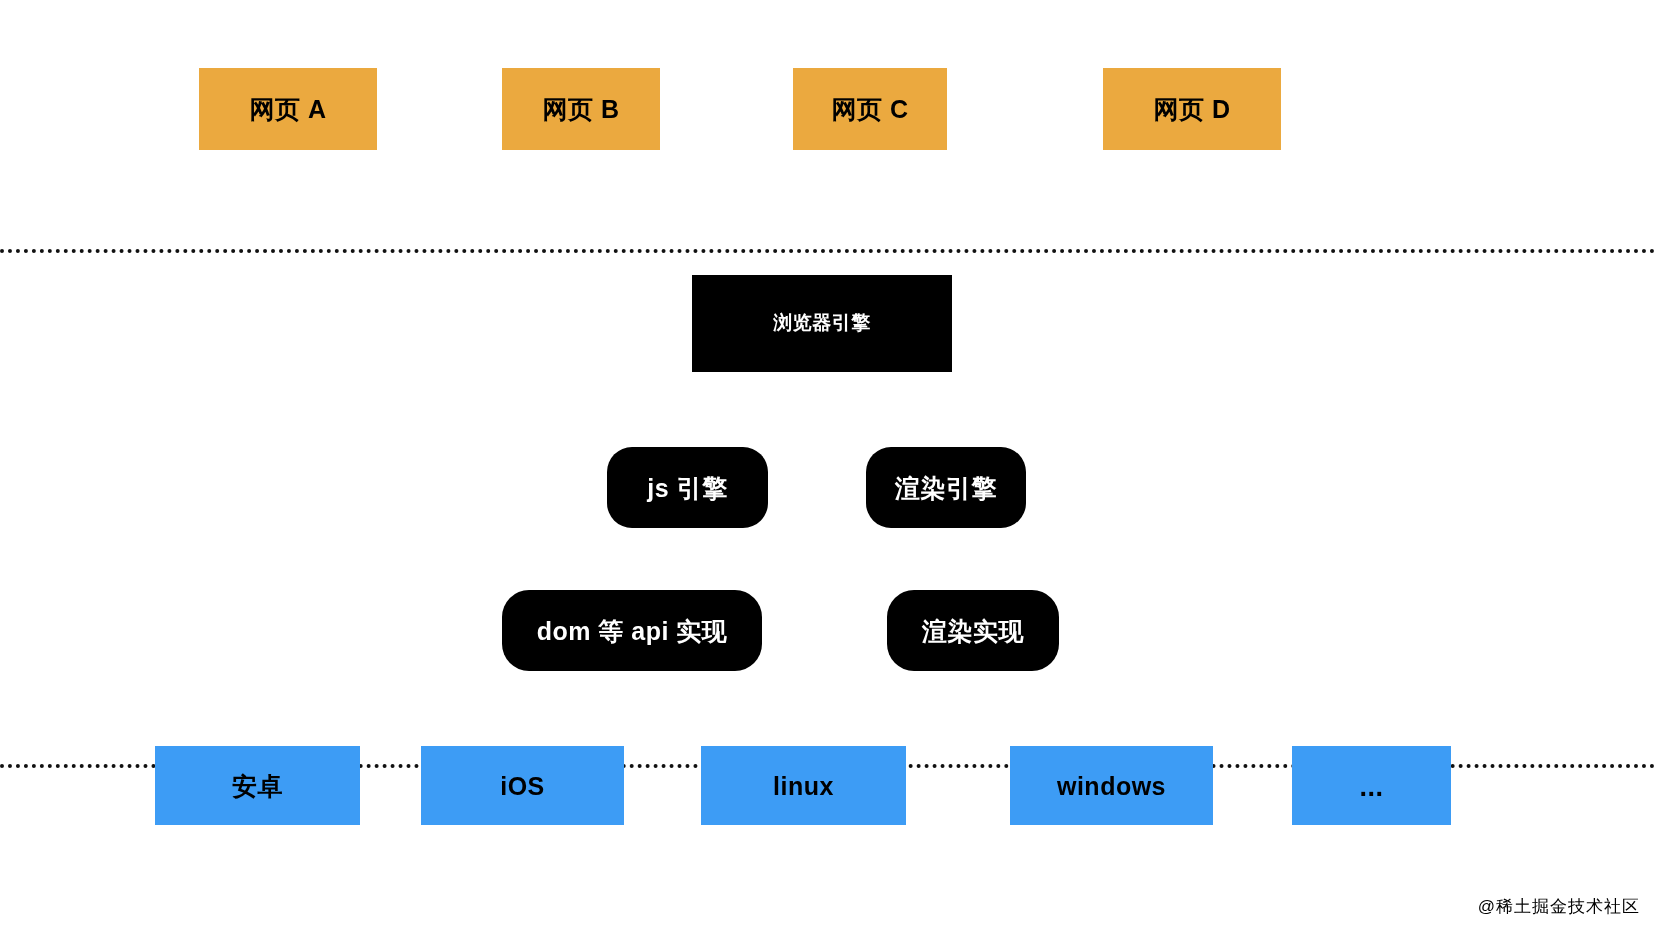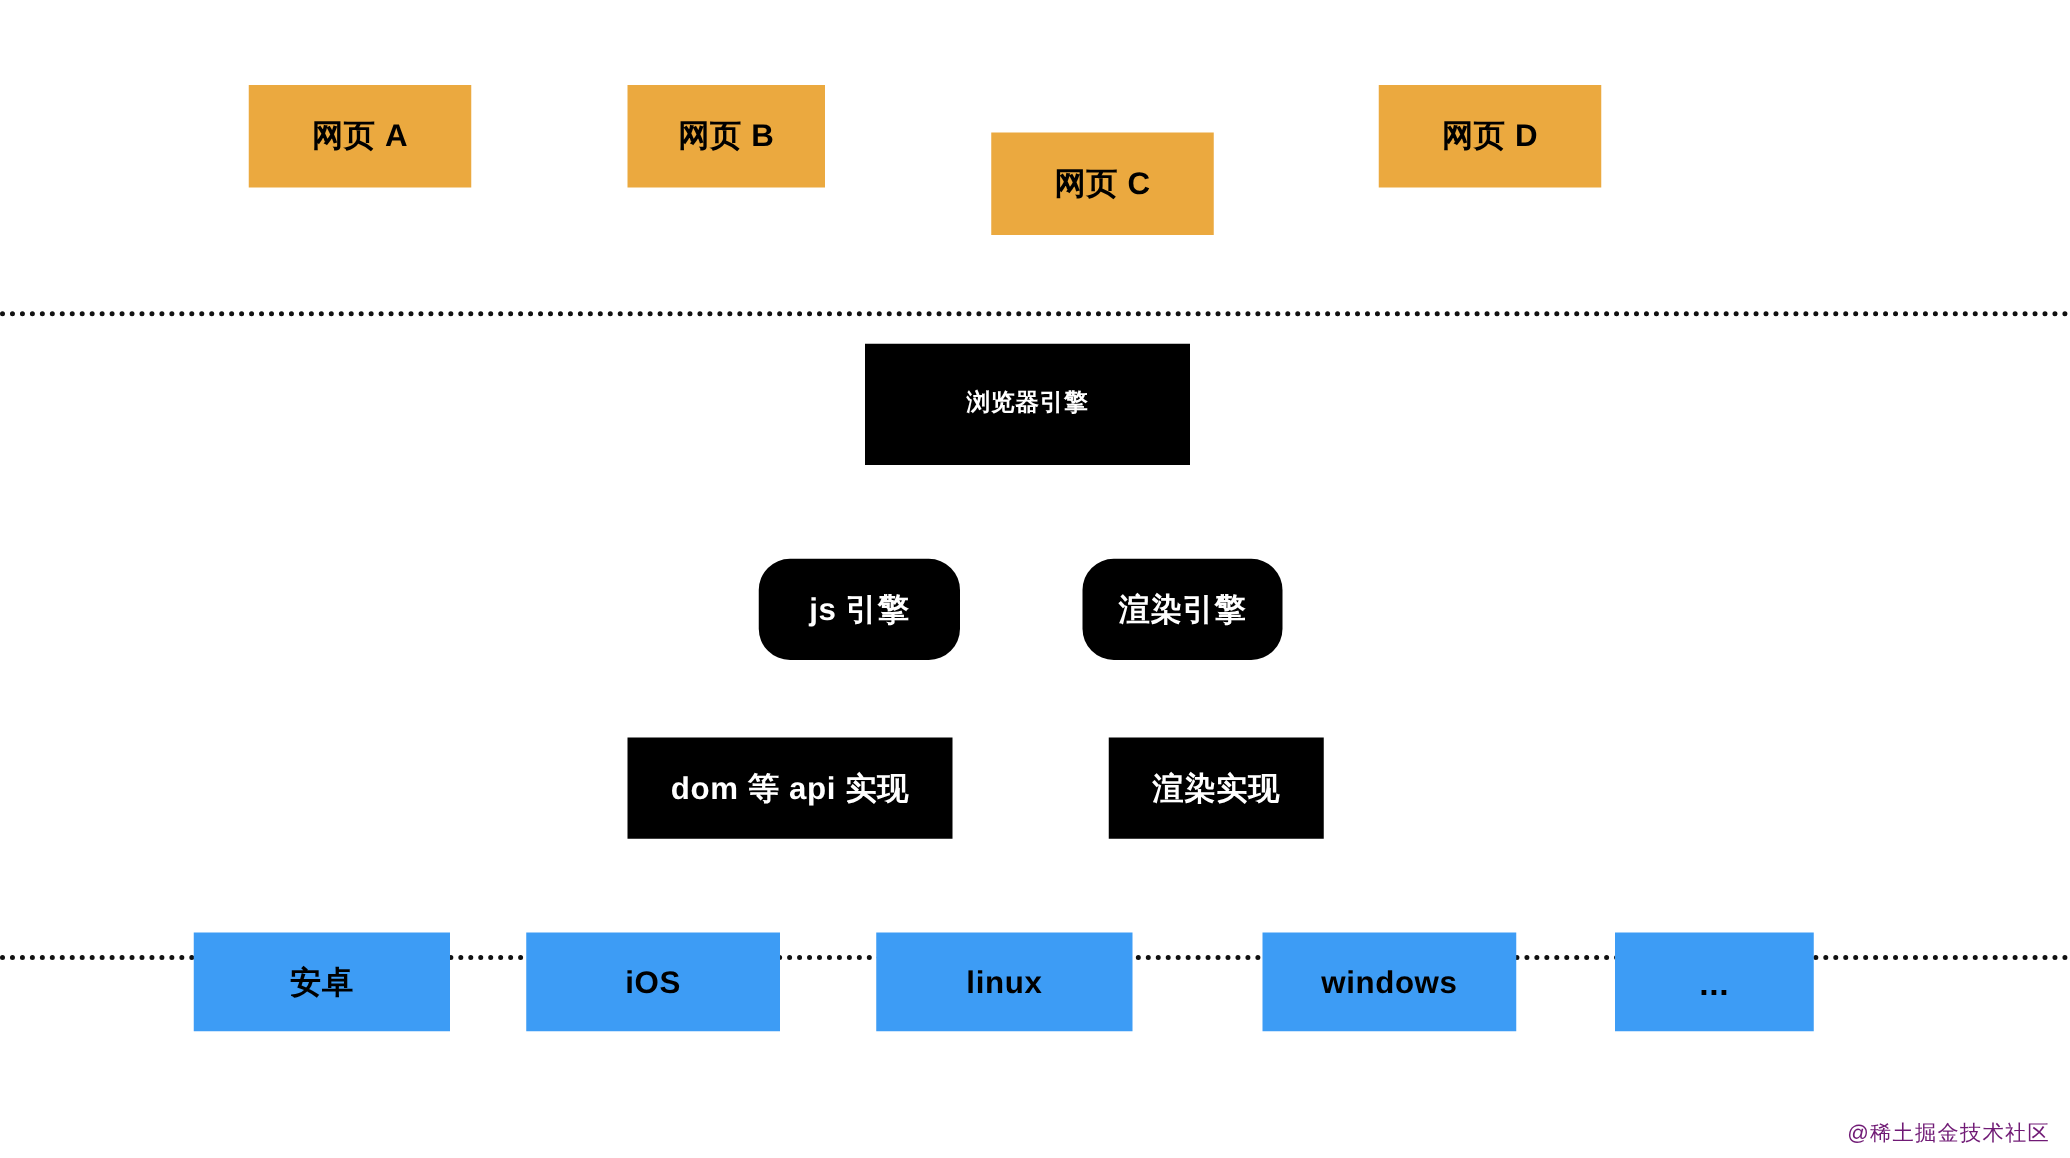--- a/index.html
+++ b/index.html
@@ -56,20 +56,21 @@
   .node.engine.lvl2 {
     top: 447px;
     height: 81px;
     font-size: 25px;
     border-radius: 25px;
   }
   .node.engine.lvl3 {
     top: 590px;
     height: 81px;
     font-size: 25px;
+    border-radius: 27px;
   }
 
   
   .node.os {
     background: #3d9cf5;
     color: #000000;
     font-size: 25px;
     font-weight: 700;
     top: 746px;
     height: 79px;
@@ -90,37 +91,37 @@
   }
   #divider-top    { top: 249px; }
   #divider-bottom { top: 764px; }
 
   
   #watermark {
     position: absolute;
     right: 16px;
     bottom: 8px;
     font-size: 17px;
-    color: #701a75;
+    color: #000000;
     letter-spacing: 1px;
     white-space: nowrap;
   }
 </style>
 </head>
 <body>
 
 <div id="canvas">
 
   <div class="node page" style="left: 199px; width: 178px;">
     <span>网页 A</span>
   </div>
   <div class="node page" style="left: 502px; width: 158px;">
     <span>网页 B</span>
   </div>
-  <div class="node page" style="left: 793px; width: 178px; margin-top: 38px;">
+  <div class="node page" style="left: 793px; width: 154px;">
     <span>网页 C</span>
   </div>
   <div class="node page" style="left: 1103px; width: 178px;">
     <span>网页 D</span>
   </div>
 
   <div class="divider" id="divider-top" style="top: 249px;"></div>
 
   <div class="node engine lvl1" style="left: 692px; width: 260px;">
     <span>浏览器引擎</span>

